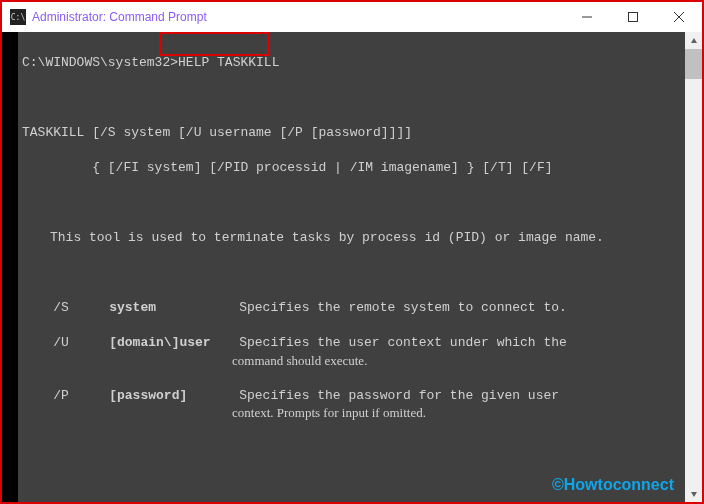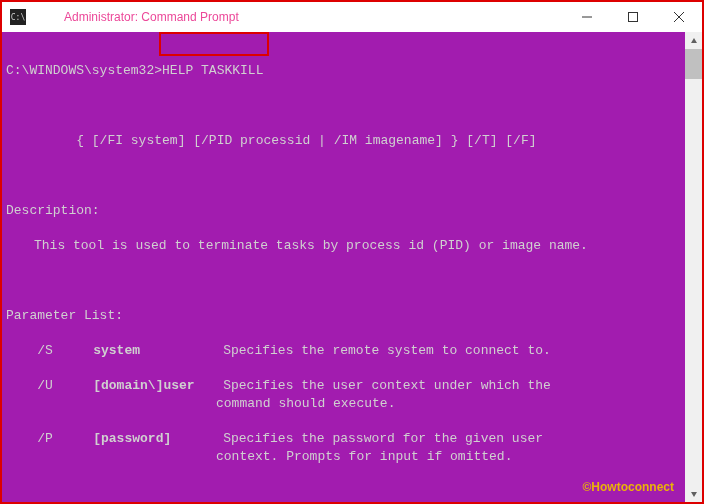--- a/index.html
+++ b/index.html
@@ -28,41 +28,42 @@
     height: 16px;
     background: #222;
     display: inline-flex;
     align-items: center;
     justify-content: center;
     margin-right: 6px;
     font-size: 8px;
     color: #ccc;
     font-family: monospace;
   }
-  .title-text { flex: 1; color: #ec4899; margin-left: 32px; }
+  .title-text { flex: 1; color: #8b5cf6; }
   .win-controls { display: flex; height: 100%; }
   .win-btn {
     width: 46px;
     height: 30px;
     display: flex;
     align-items: center;
     justify-content: center;
     color: #333;
     font-family: sans-serif;
   }
   .win-btn svg { width: 10px; height: 10px; stroke: #333; stroke-width: 1; fill: none; }
   .terminal {
-    background: #a21caf;
+    background: #404040;
     color: #d0d0d0;
     height: calc(100% - 30px);
-    padding: 12px 4px;
+    padding: 4px 4px;
     line-height: 1.35;
     white-space: pre;
     position: relative;
     overflow: hidden;
+    margin-left: 16px;
   }
   .scrollbar {
     position: absolute;
     right: 0;
     top: 30px;
     bottom: 0;
     width: 17px;
     background: #f0f0f0;
     display: flex;
     flex-direction: column;
@@ -86,31 +87,31 @@
   }
   .highlight-box {
     position: absolute;
     border: 2px solid #d00;
     pointer-events: none;
   }
   .watermark {
     position: absolute;
     bottom: 8px;
     right: 28px;
-    color: #eab308;
+    color: #0ea5e9;
     font-family: Arial, sans-serif;
-    font-size: 12px;
+    font-size: 16px;
     font-weight: bold;
     margin-top: 13px;
   }
   .prompt-line { color: #d0d0d0; }
   .p-flag { width: 56px; display: inline-block; }
   .p-arg { width: 130px; display: inline-block; font-weight: bold; }
   .p-desc { display: inline-block; }
-  .indent { padding-left: 210px; }
+  .indent { padding-left: 210px; font-family: Liberation Serif, serif; }
   .desc-indent { padding-left: 28px; }
 </style>
 </head>
 <body>
 
 <div class="titlebar">
   <span class="title-icon">C:\</span>
   <span class="title-text">Administrator: Command Prompt</span>
   <div class="win-controls">
     <div class="win-btn">
@@ -128,26 +129,25 @@
           <line x1="0" y1="0" x2="10" y2="10"></line>
           <line x1="10" y1="0" x2="0" y2="10"></line>
         </svg>
     </div>
   </div>
 </div>
 
 <div class="terminal">
 <div class="prompt-line"><span>C:\WINDOWS\system32&gt;</span><span>HELP TASKKILL</span></div>
 <div>&nbsp;</div>
+<div>TASKKILL [/S system [/U username [/P [password]]]]</div>
 <div>         { [/FI system] [/PID processid | /IM imagename] } [/T] [/F]</div>
 <div>&nbsp;</div>
-<div>Description:</div>
 <div class="desc-indent">This tool is used to terminate tasks by process id (PID) or image name.</div>
 <div>&nbsp;</div>
-<div>Parameter List:</div>
 <div id="params"><div>    <span class="p-flag">/S   </span><span class="p-arg">system</span><span class="p-desc">Specifies the remote system to connect to.</span></div><div>&nbsp;</div><div>    <span class="p-flag">/U   </span><span class="p-arg">[domain\]user</span><span class="p-desc">Specifies the user context under which the</span></div><div class="indent">command should execute.</div><div>&nbsp;</div><div>    <span class="p-flag">/P   </span><span class="p-arg">[password]</span><span class="p-desc">Specifies the password for the given user</span></div><div class="indent">context. Prompts for input if omitted.</div><div>&nbsp;</div></div>
 </div>
 
 <div class="scrollbar">
   <div class="sb-btn">
     <svg viewBox="0 0 8 8">
         <polygon points="4,1 7,6 1,6"></polygon>
       </svg>
   </div>
   <div class="sb-track">

